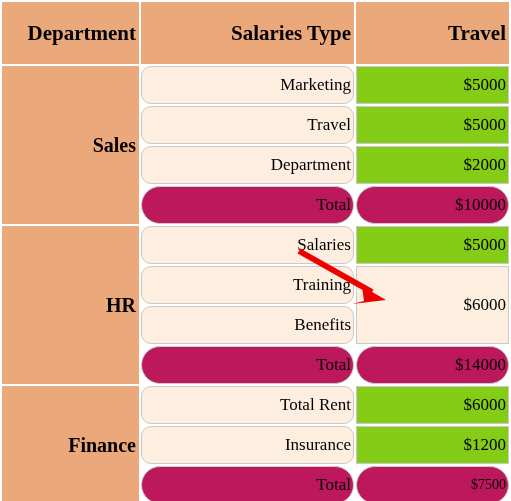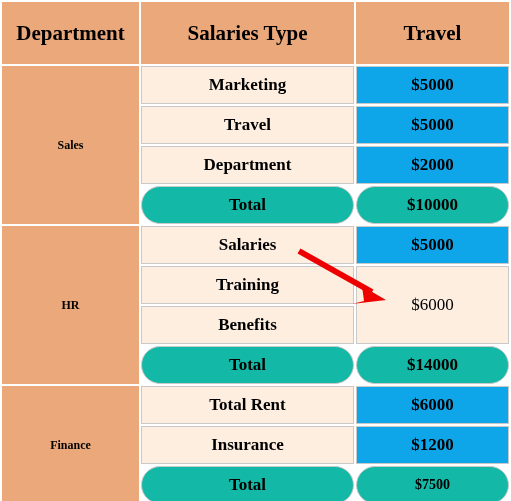--- a/index.html
+++ b/index.html
@@ -24,61 +24,62 @@
     width: 507px;
     margin: 0;
     table-layout: fixed;
     background: #ffffff;
   }
   table.expense-table col.c-dept   { width: 137px; }
   table.expense-table col.c-type   { width: 213px; }
   table.expense-table col.c-amount { width: 153px; }
 
   th, td {
-    text-align: center;
+    text-align: right;
     vertical-align: middle;
     color: #000000;
     padding: 0 2px;
     border: 1px solid #c9c9c9;
   }
   th.header-cell {
     background: #eba97b;
     border: 1px solid #eba97b;
     height: 60px;
     font-size: 21px;
     font-weight: bold;
   }
   td.dept-cell {
     background: #eba97b;
     border: 1px solid #eba97b;
-    font-size: 12px;
+    font-size: 20px;
     font-weight: bold;
   }
   td.body-cell {
     background: #fdeee0;
     height: 36px;
     font-size: 17px;
-    font-weight: bold;
+    font-weight: normal;
+    border-radius: 10px;
   }
   td.amount-cell {
-    background: #0ea5e9;
+    background: #84cc16;
     height: 36px;
     font-size: 17px;
-    font-weight: bold;
+    font-weight: normal;
   }
   td.amount-span-cell {
     background: #fdeee0;
     font-size: 17px;
     font-weight: normal;
   }
   td.total-cell {
-    background: #14b8a6;
+    background: #be185d;
     height: 36px;
     font-size: 17px;
-    font-weight: bold;
+    font-weight: normal;
     border-radius: 19px;
   }
   td.total-small {
     font-size: 14px;
   }
 
   
   #annotation-layer {
     position: absolute;
     left: 0;

